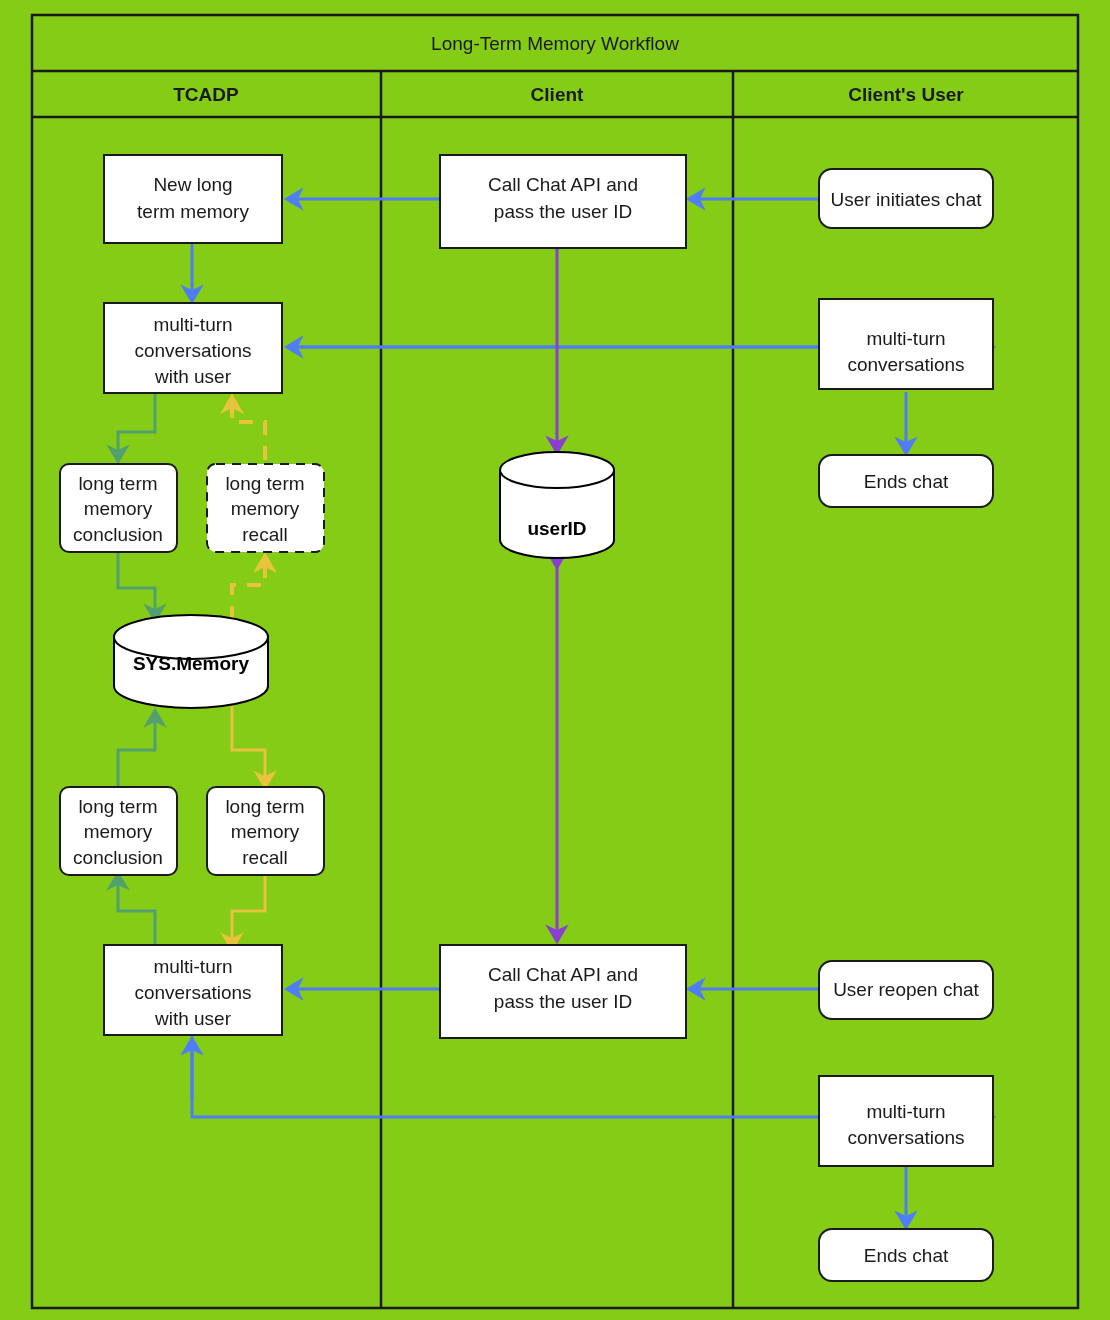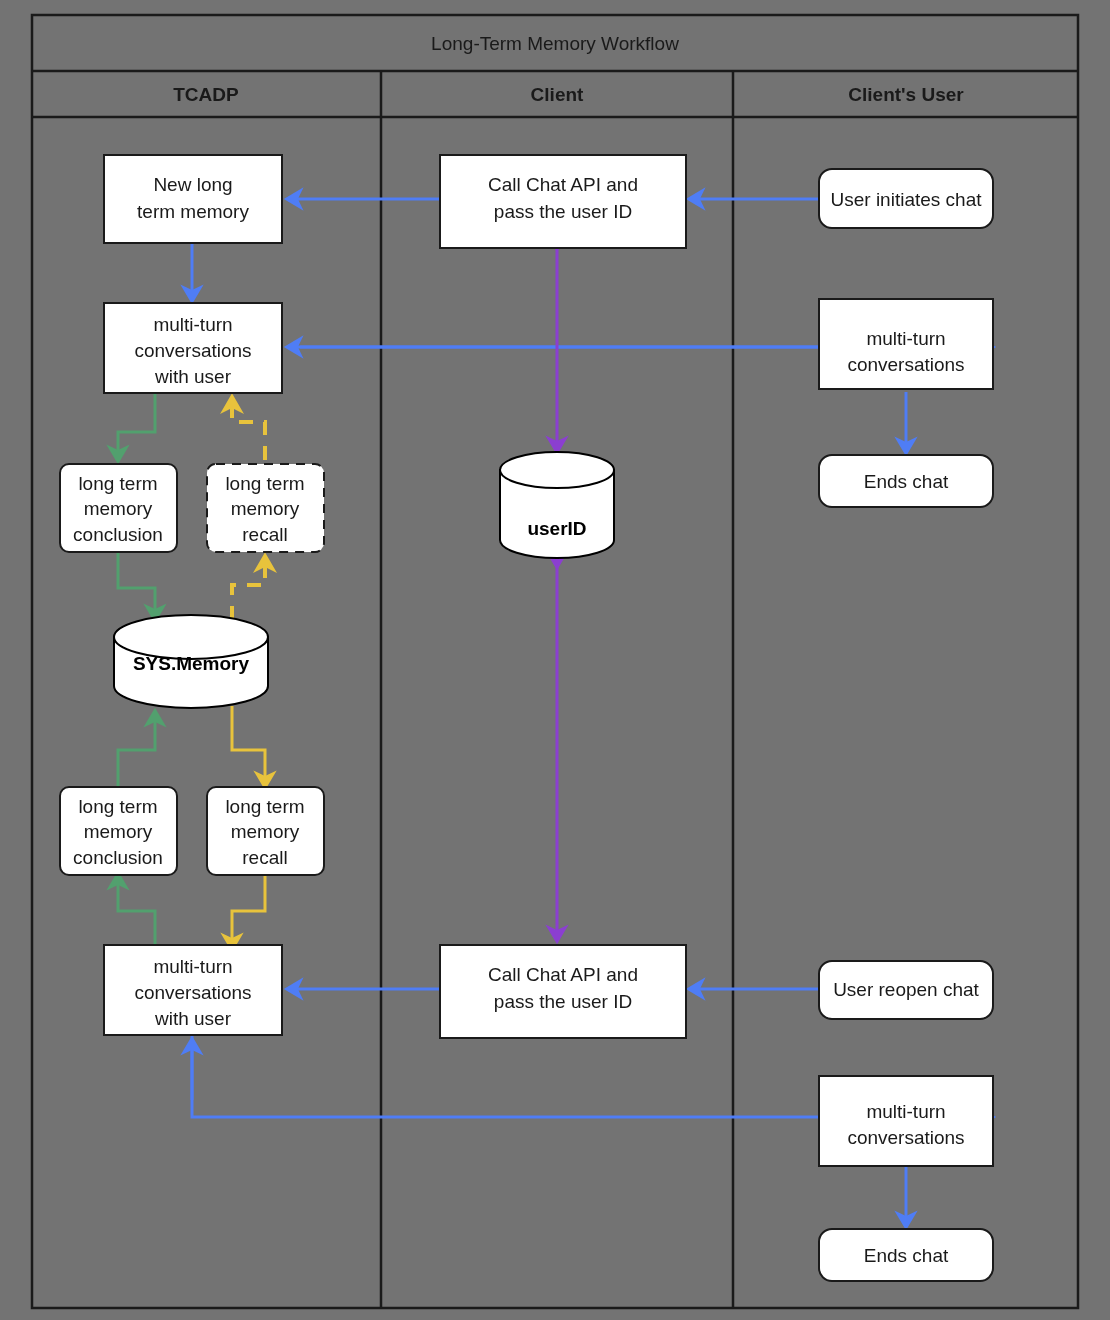--- a/index.html
+++ b/index.html
@@ -5,21 +5,21 @@
   html, body {
     margin: 0;
     padding: 0;
     background: #ffffff;
     font-family: "Liberation Sans", sans-serif;
   }
   #stage {
     position: relative;
     width: 1110px;
     height: 1320px;
-    background: #737373;
+    background: #84cc16;
     overflow: hidden;
   }
   #diagram-svg {
     position: absolute;
     left: 0;
     top: 0;
     width: 1110px;
     height: 1320px;
   }
   .lane-title {

